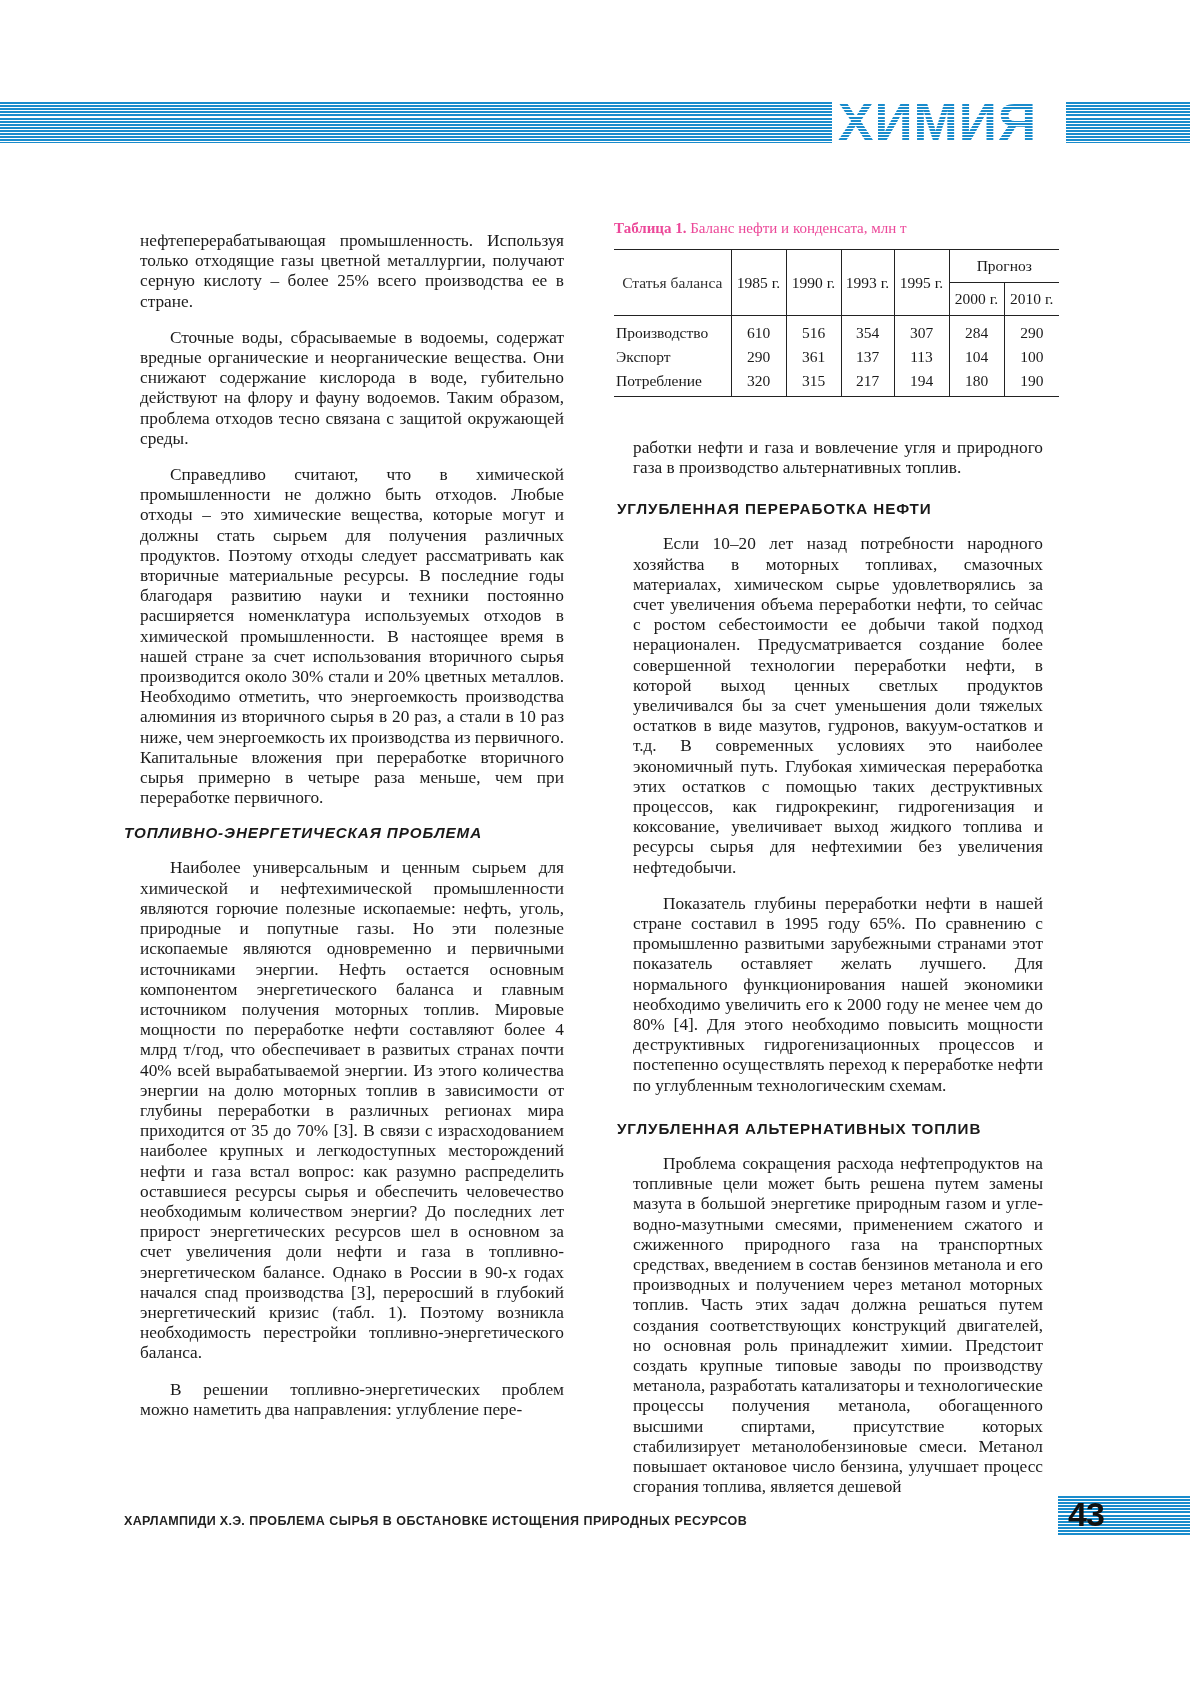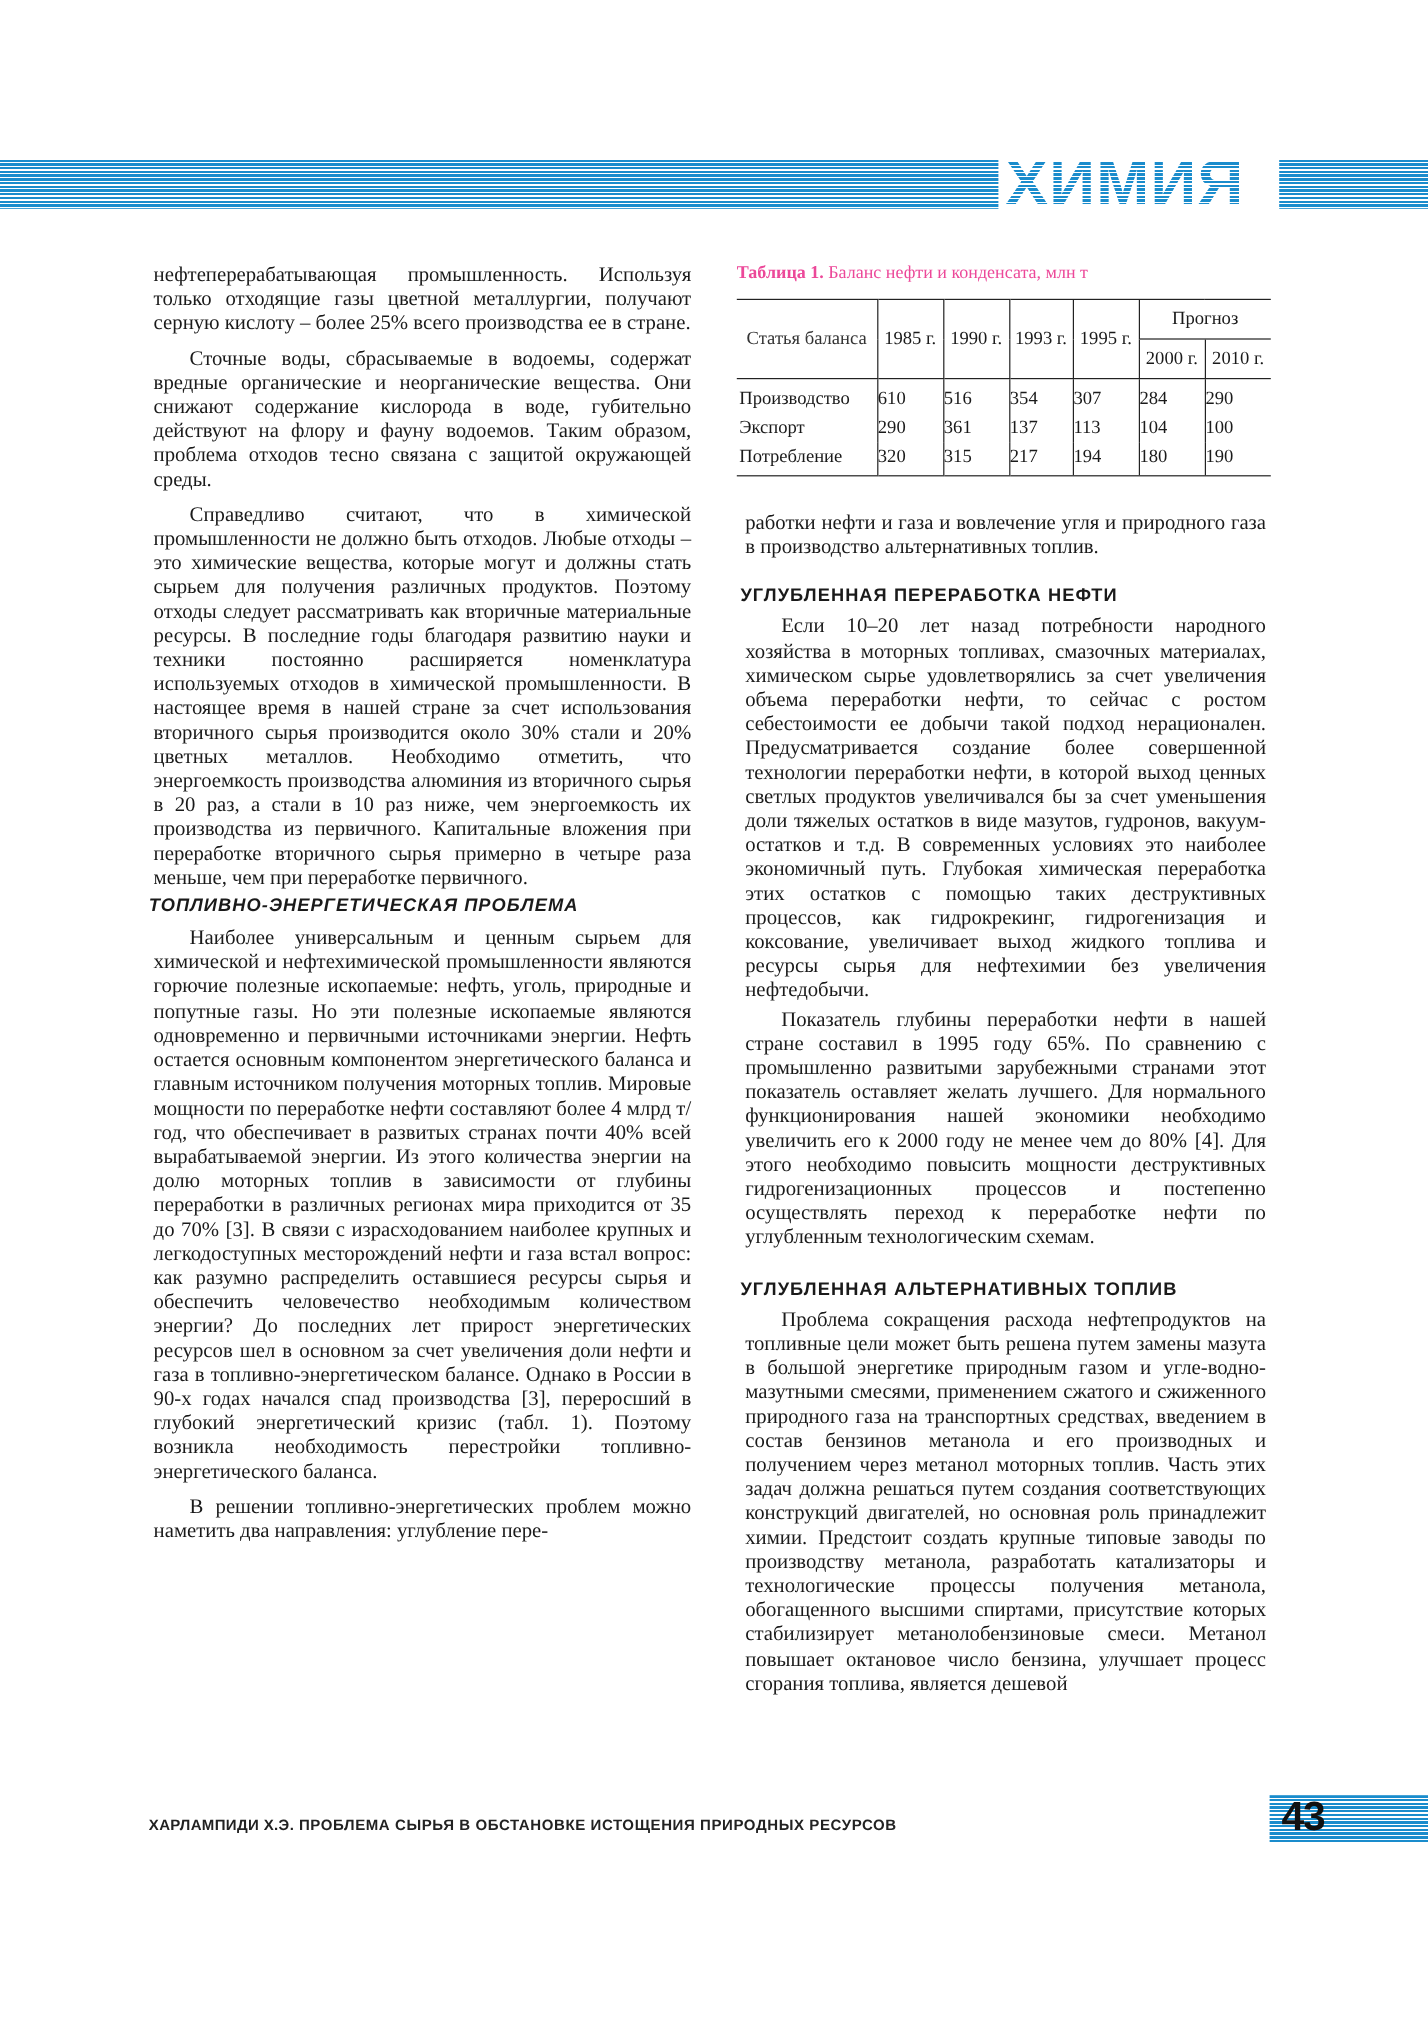--- a/index.html
+++ b/index.html
@@ -3,39 +3,39 @@
 <meta charset="utf-8">
 <style>
   html, body { margin: 0; padding: 0; background: #ffffff; }
   body { width: 1190px; height: 1684px; position: relative; overflow: hidden; }
 
   .stripes {
     background: repeating-linear-gradient(to bottom,
       #1a8ccc 0px, #1a8ccc 2px, #ffffff 2px, #ffffff 3.1px);
   }
 
-  #header-band { position: absolute; left: 0; top: 133px; width: 1190px; height: 41px; }
+  #header-band { position: absolute; left: 0; top: 102px; width: 1190px; height: 41px; }
   #header-band .band-left { position: absolute; left: 0; top: 0; width: 832px; height: 41px; }
   #header-band .band-right { position: absolute; left: 1066px; top: 0; width: 124px; height: 41px; }
   #header-band .section-title {
     position: absolute; left: 838px; top: -4px; width: 224px; height: 48px;
     font-family: "Liberation Sans", sans-serif; font-weight: bold; font-size: 52px;
     line-height: 48px; letter-spacing: 1px; color: #1a8ccc;
     -webkit-mask: repeating-linear-gradient(to bottom, #000 0px, #000 2px, transparent 2px, transparent 3.1px);
     mask: repeating-linear-gradient(to bottom, #000 0px, #000 2px, transparent 2px, transparent 3.1px);
     transform: scaleX(1.02); transform-origin: left;
   }
 
   .column { position: absolute; top: 0; width: 456px; }
   #col-left { left: 124px; top: 215px; }
   #col-right { left: 617px; top: 215px; width: 442px; }
 
   .body-text {
     font-family: "Liberation Serif", serif; font-size: 17.3px; line-height: 20.2px;
-    color: #1a1a1a; text-align: justify; margin: 4px;
+    color: #1a1a1a; text-align: justify; margin: 16px;
   }
   .body-text.indent { text-indent: 30px; }
   .para-gap { margin-top: 9px; }
 
   .section-heading {
     font-family: "Liberation Sans", sans-serif; font-weight: bold; font-size: 15.2px;
     letter-spacing: 0.9px; color: #1a1a1a; margin: 0; line-height: 18px;
   }
 
   #table-caption {
@@ -49,21 +49,21 @@
     border-collapse: collapse; font-family: "Liberation Serif", serif; font-size: 15.5px; color: #1a1a1a;
   }
   #balance-table th, #balance-table td { padding: 0; font-weight: normal; }
   #balance-table thead tr:first-child th { border-top: 1.5px solid #222; }
   #balance-table thead th { text-align: center; }
   #balance-table .vline { border-left: 1.2px solid #222; margin-left: 40px; }
   #balance-table thead tr.r1 th { height: 32px; }
   #balance-table thead tr.r2 th { height: 32px; border-top: 1.2px solid #222; }
   #balance-table thead .rowspan { border-bottom: 1.2px solid #222; }
   #balance-table thead tr.r2 th { border-bottom: 1.2px solid #222; }
-  #balance-table tbody td { text-align: left; height: 24px; }
+  #balance-table tbody td { text-align: center; height: 24px; }
   #balance-table tbody td.label { text-align: left; padding-left: 2px; }
   #balance-table tbody tr:first-child td { padding-top: 5px; }
   #balance-table tbody tr:last-child td { border-bottom: 1.5px solid #222; padding-bottom: 3px; }
   #balance-table .hdr-label { line-height: 20px; color: #333; }
 
   #footer-text {
     position: absolute; left: 124px; top: 1514px;
     font-family: "Liberation Sans", sans-serif; font-size: 12.5px; letter-spacing: 0.5px; color: #222;
   }
   #footer-text .footer-author { font-weight: bold; letter-spacing: 0.3px; text-align: right; }

